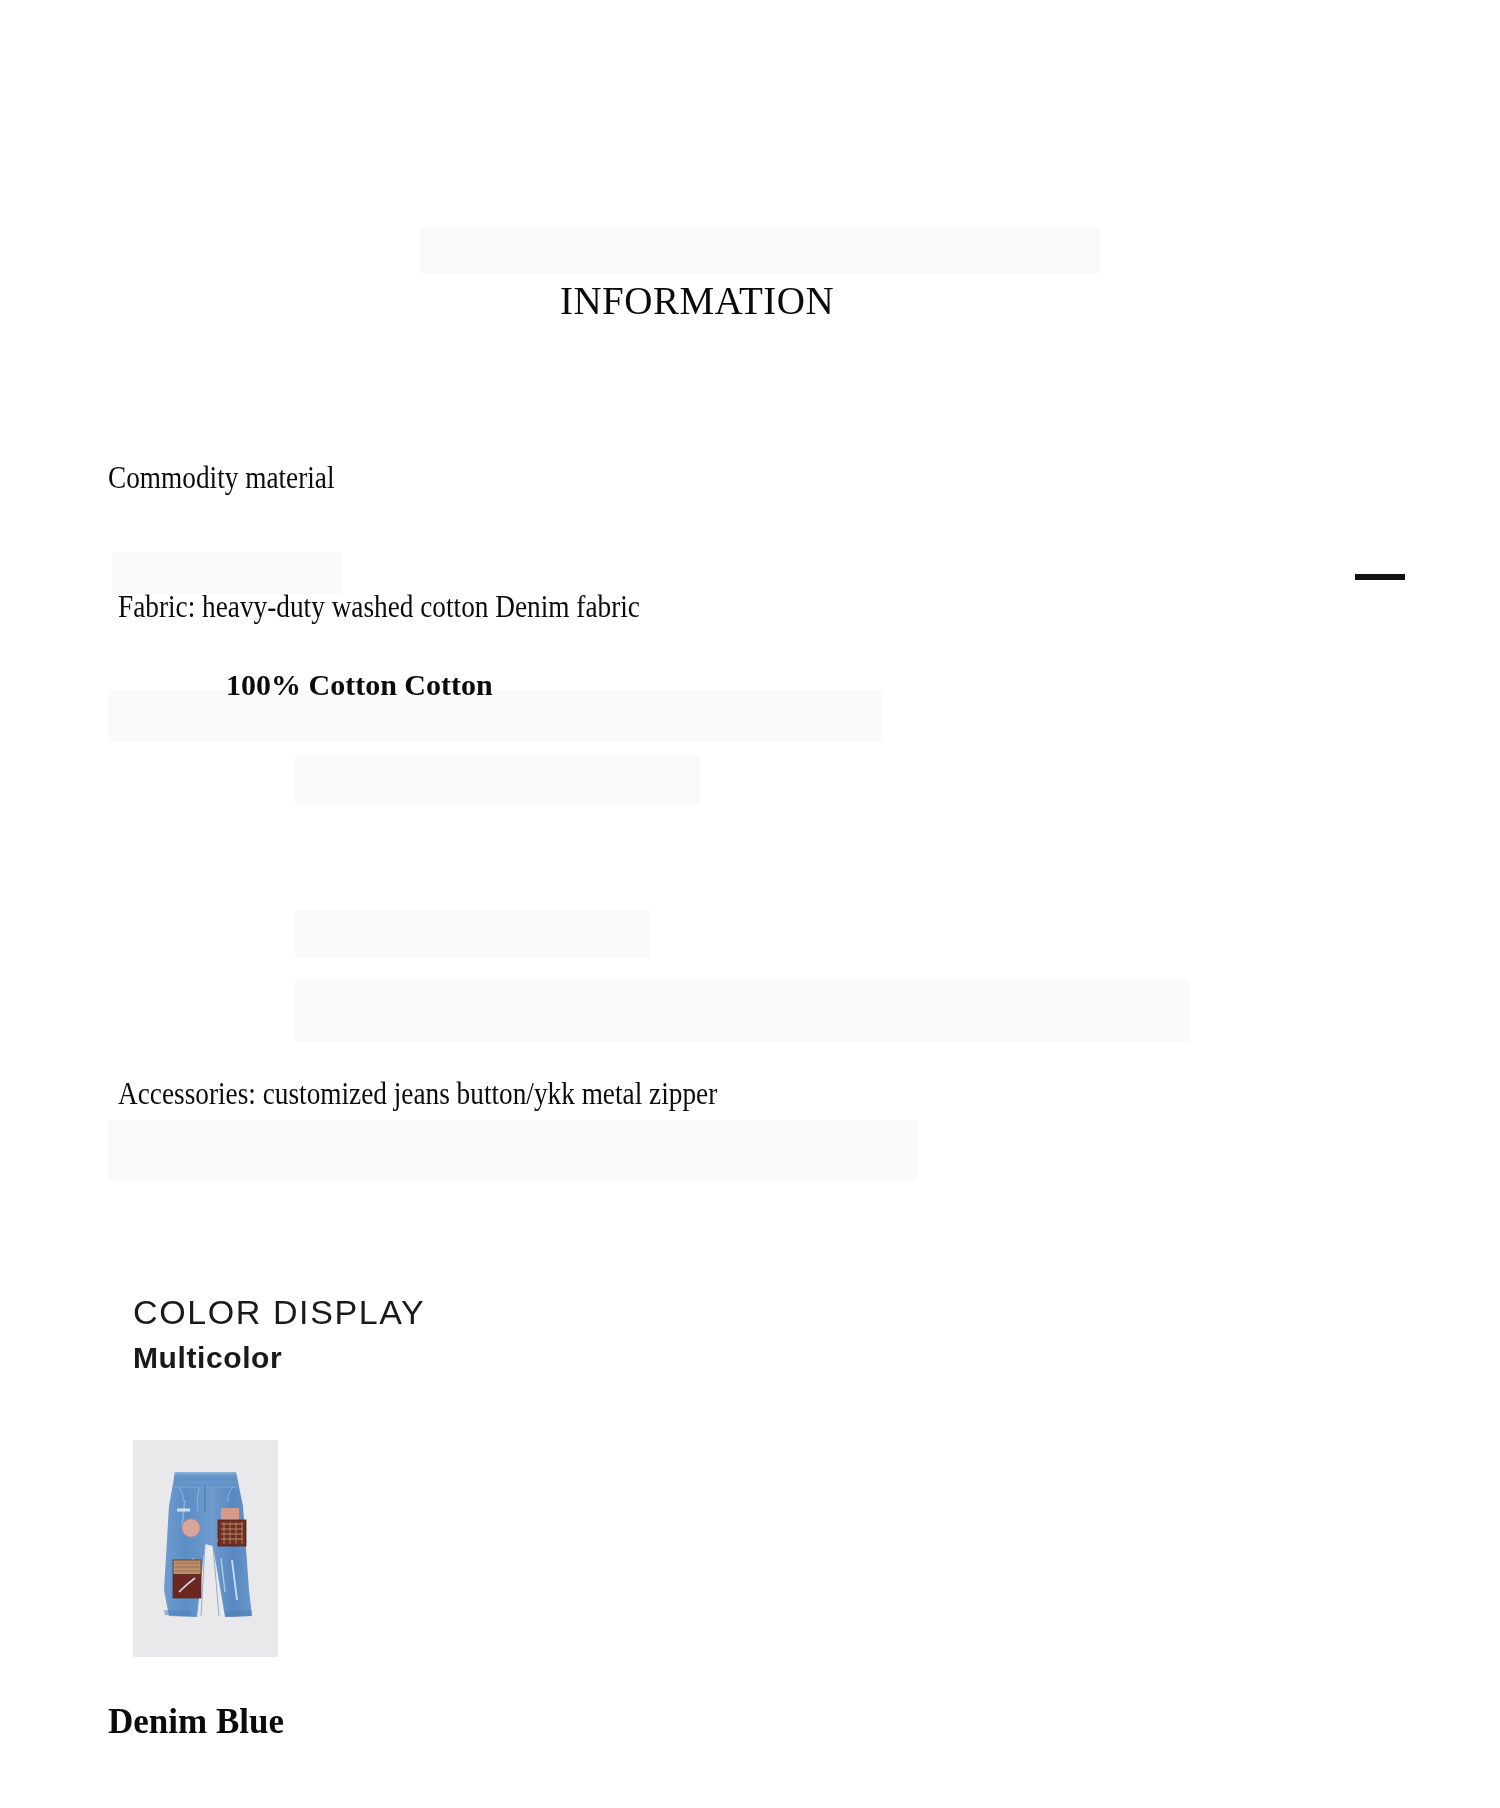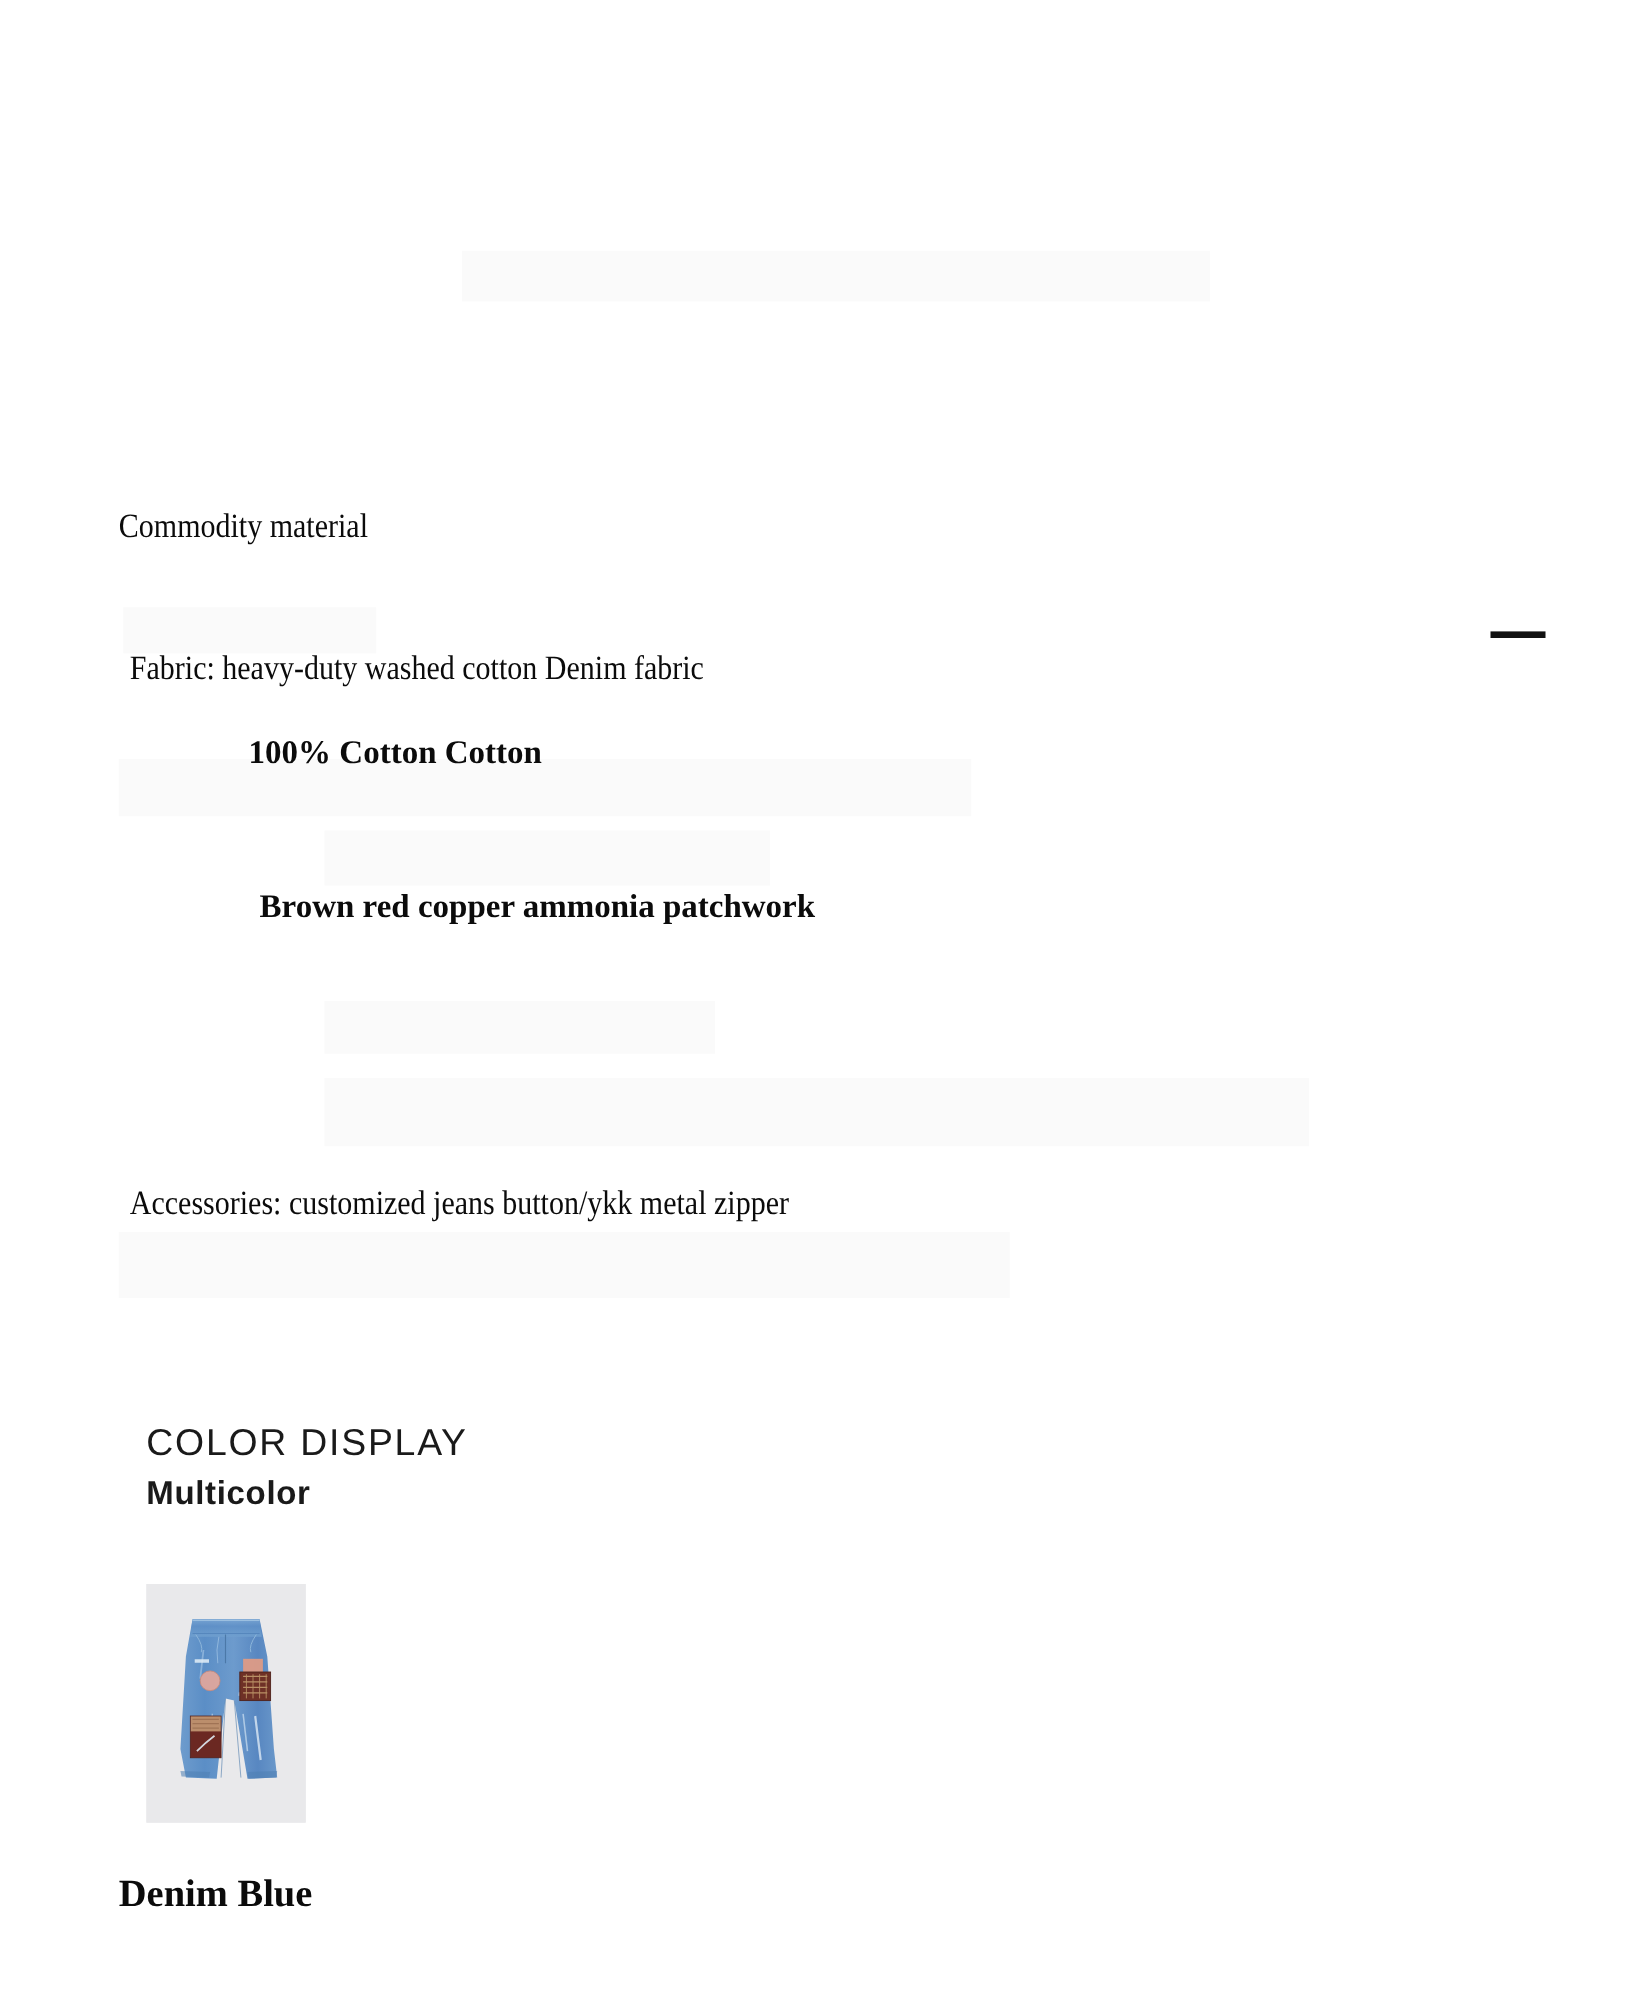--- a/index.html
+++ b/index.html
@@ -166,28 +166,28 @@
 <div class="page">
 
   <div class="wash wash-1"></div>
   <div class="wash wash-2"></div>
   <div class="wash wash-3"></div>
   <div class="wash wash-4"></div>
   <div class="wash wash-5"></div>
   <div class="wash wash-6"></div>
   <div class="wash wash-7"></div>
 
+  <div class="title">INFORMATION</div>
 
   <div class="line cond l-commodity">Commodity material</div>
 
   <div class="line cond l-fabric">Fabric: heavy-duty washed cotton Denim fabric</div>
 
   <div class="line l-cotton">100% Cotton Cotton</div>
 
-  <div class="line l-patch">Brown red copper ammonia patchwork</div>
 
 
   <div class="line cond l-access">Accessories: customized jeans button/ykk metal zipper</div>
 
   <div class="dash"></div>
 
   <div class="color-head">COLOR DISPLAY</div>
 
   <div class="color-value">Multicolor</div>
 

